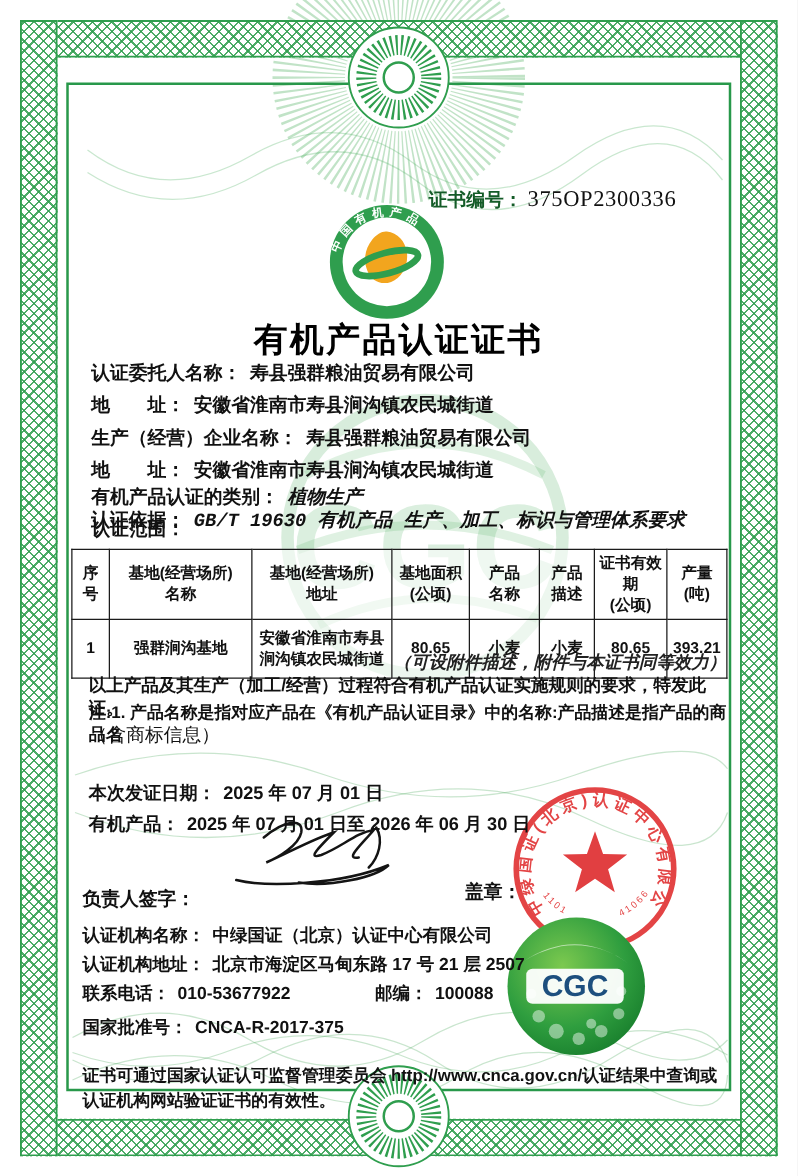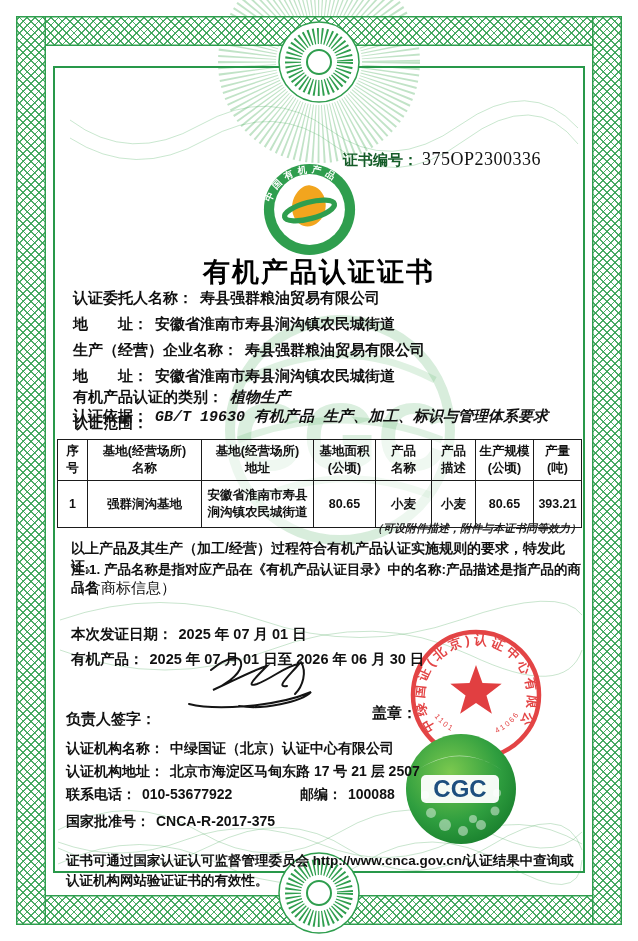--- a/index.html
+++ b/index.html
@@ -38,21 +38,21 @@
 
   table.scope{left:57px;top:439px;width:524px;border-collapse:collapse;table-layout:fixed;
     background:rgba(255,255,255,.55);}
   table.scope th,table.scope td{border:1.2px solid #1b1b1b;text-align:center;vertical-align:middle;
     padding:2px 1px;color:#111;}
   table.scope th{font-size:12.5px;font-weight:700;white-space:pre-line;line-height:1.35;height:36px;}
   table.scope td{font-size:12.5px;font-weight:600;white-space:pre-line;line-height:1.35;height:42px;}
   table.scope{border:1.8px solid #111;}
 
   .attach{right:57px;top:521px;font-family:Liberation Mono, monospace;font-style:italic;
-    font-size:11px;font-weight:600;color:#222;}
+    font-size:14px;font-weight:600;color:#222;}
   .statement{left:71px;top:540px;width:512px;font-size:14px;font-weight:700;color:#111;}
   .note1{left:71px;top:561px;width:512px;font-size:13.5px;font-weight:600;color:#111;}
   .note2{left:71px;top:579px;font-size:15px;font-weight:400;color:#111;}
   .dline{left:71px;font-size:14.5px;font-weight:700;color:#111;white-space:nowrap;}
   .dline .val{font-weight:600;margin-left:6px;}
   .d0{top:600px}.d1{top:625px}.d2{top:650px}
   .signlbl{left:66px;top:710px;font-size:15px;font-weight:700;color:#111;}
   .seallbl{left:372px;top:704px;font-size:15px;font-weight:700;color:#111;}
   .sig-svg{left:183px;top:652px;z-index:3;}
   .stamp-svg{left:401px;top:620px;z-index:3;opacity:.95;}
@@ -169,21 +169,21 @@
       <th>基地(经营场所)
 名称</th>
       <th>基地(经营场所)
 地址</th>
       <th>基地面积
 (公顷)</th>
       <th>产品
 名称</th>
       <th>产品
 描述</th>
-      <th>生产规模
+      <th>证书有效期
 (公顷)</th>
       <th>产量
 (吨)</th>
     </tr>
     <tr>
       <td>1</td>
       <td>强群涧沟基地</td>
       <td>安徽省淮南市寿县
 涧沟镇农民城街道</td>
       <td>80.65</td>

